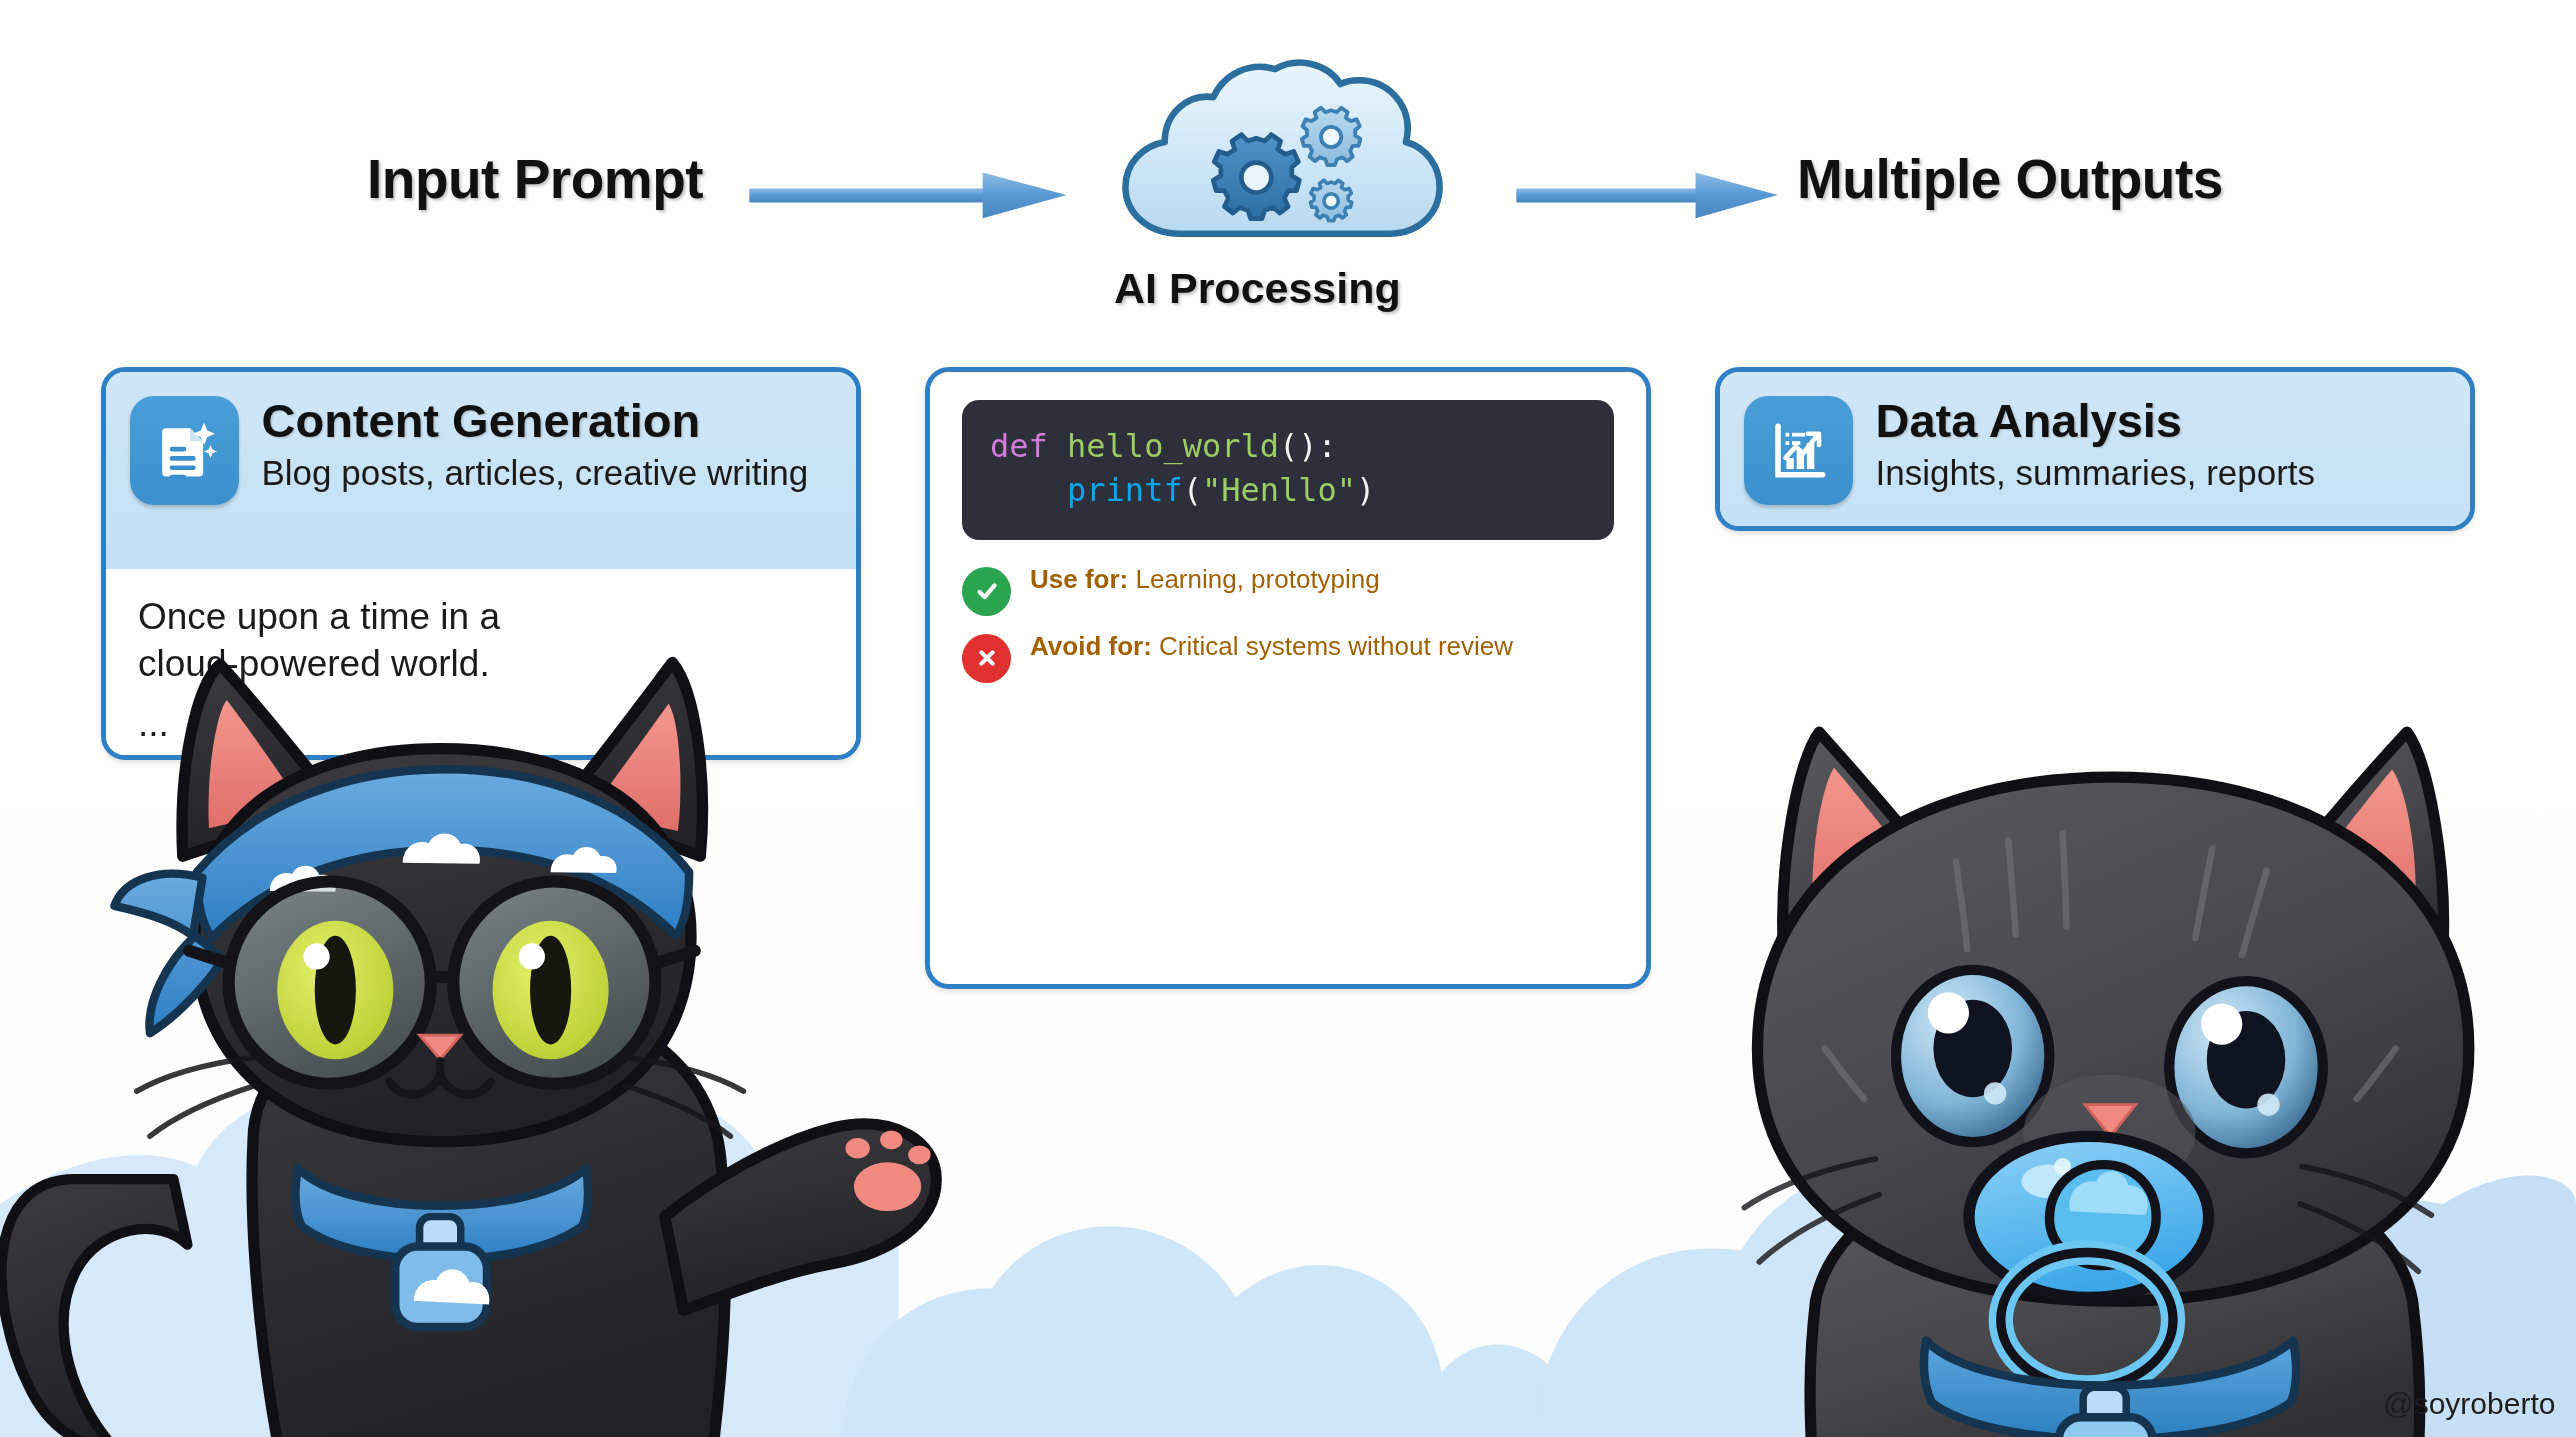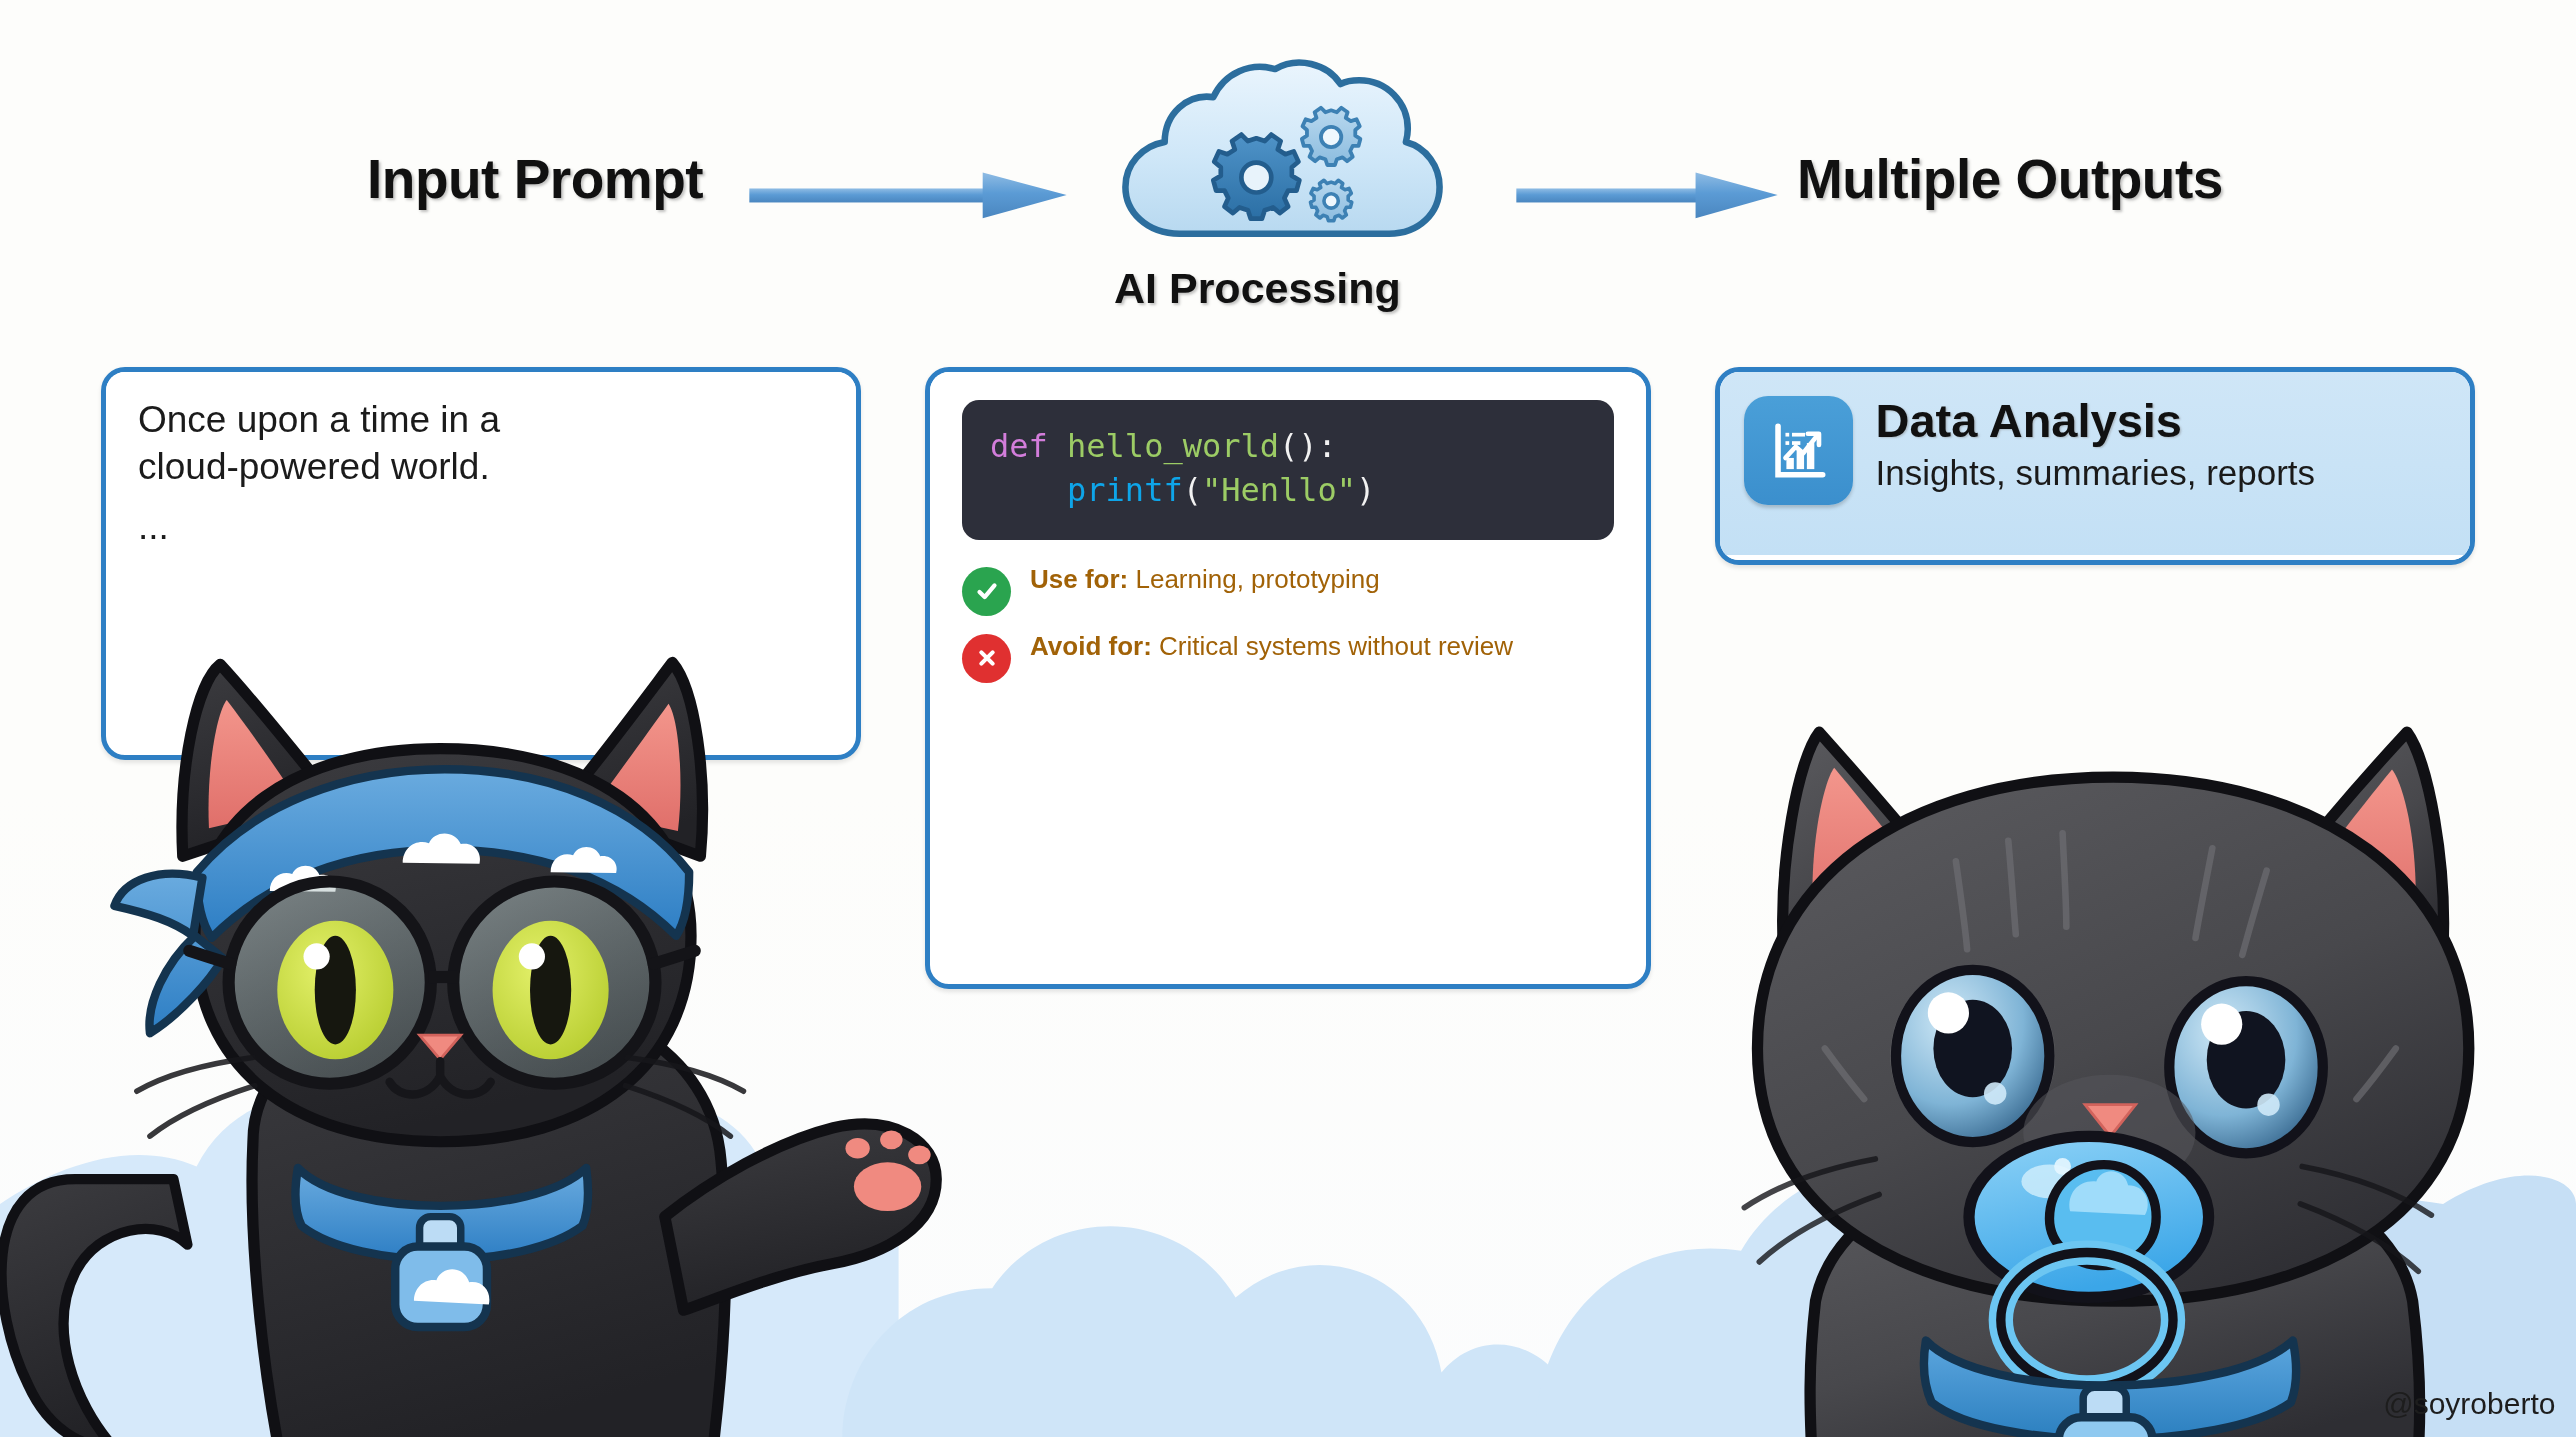--- a/index.html
+++ b/index.html
@@ -64,21 +64,21 @@
   .card {
     position: absolute;
     border: 5.6px solid #2e7fc4;
     border-radius: 24px;
     background: #ffffff;
     overflow: hidden;
     box-shadow: 0 2.8px 4.7px rgba(0,0,0,0.10);
   }
   #card-content { left: 101px; top: 367px; width: 760px; height: 393px; }
   #card-code    { left: 925px; top: 367px; width: 726px; height: 622px; }
-  #card-data    { left: 1715px; top: 367px; width: 760px; height: 198px; }
+  #card-data    { left: 1715px; top: 367px; width: 760px; height: 164px; }
 
   .card-header {
     background: linear-gradient(180deg,#cfe6f7 0%, #c3e0f5 100%);
     padding: 20.6px 24px 24px 24px;
     display: flex;
     align-items: flex-start;
     gap: 22.5px;
   }
   #card-content .card-header { height: 197px; }
   #card-code .card-header    { height: 197px; }
@@ -269,20 +269,38 @@
         </linearGradient>
       </defs>
       <rect x="0" y="23" width="200" height="15" fill="url(#ag2)"></rect>
       <polygon points="192,6 280,30 192,55" fill="url(#ag2)"></polygon>
     </svg>
 
     <div class="flow-label" id="label-output">Multiple Outputs</div>
   </div>
 
   <div class="card" id="card-content">
+    <div class="card-header">
+      <div class="card-icon">
+        <svg viewBox="0 0 72 72" width="67" height="67">
+          <path d="M16,12 h26 l14,14 v34 a4,4 0 0 1 -4,4 h-36 a4,4 0 0 1 -4,-4 v-44 a4,4 0 0 1 4,-4 z" fill="#fff"></path>
+          <path d="M42,12 l14,14 h-14 z" fill="#cfe4f4"></path>
+          <rect x="20" y="32" width="18" height="5" rx="2.5" fill="#3b8fcd"></rect>
+          <rect x="20" y="42" width="28" height="5" rx="2.5" fill="#3b8fcd"></rect>
+          <rect x="20" y="52" width="28" height="5" rx="2.5" fill="#3b8fcd"></rect>
+          <rect x="20" y="62" width="18" height="5" rx="2.5" fill="#3b8fcd"></rect>
+          <path d="M57,6 L60.5,14.5 L69,18 L60.5,21.5 L57,30 L53.5,21.5 L45,18 L53.5,14.5 Z" fill="#fff"></path>
+          <path d="M64,30 L66,35 L71,37 L66,39 L64,44 L62,39 L57,37 L62,35 Z" fill="#fff"></path>
+        </svg>
+      </div>
+      <div class="card-titles">
+        <div class="card-title">Content Generation</div>
+        <div class="card-sub">Blog posts, articles, creative writing</div>
+      </div>
+    </div>
     <div class="card-body">
       <div class="sample-text">Once upon a time in a cloud-powered world.</div>
       <div class="sample-ellipsis">...</div>
     </div>
   </div>
 
   <div class="card" id="card-code">
     <div class="card-body">
 
       <div class="code-block"><span class="tok-kw">def</span><span class="tok-fn"> hello_world</span><span class="tok-pn">():</span>

